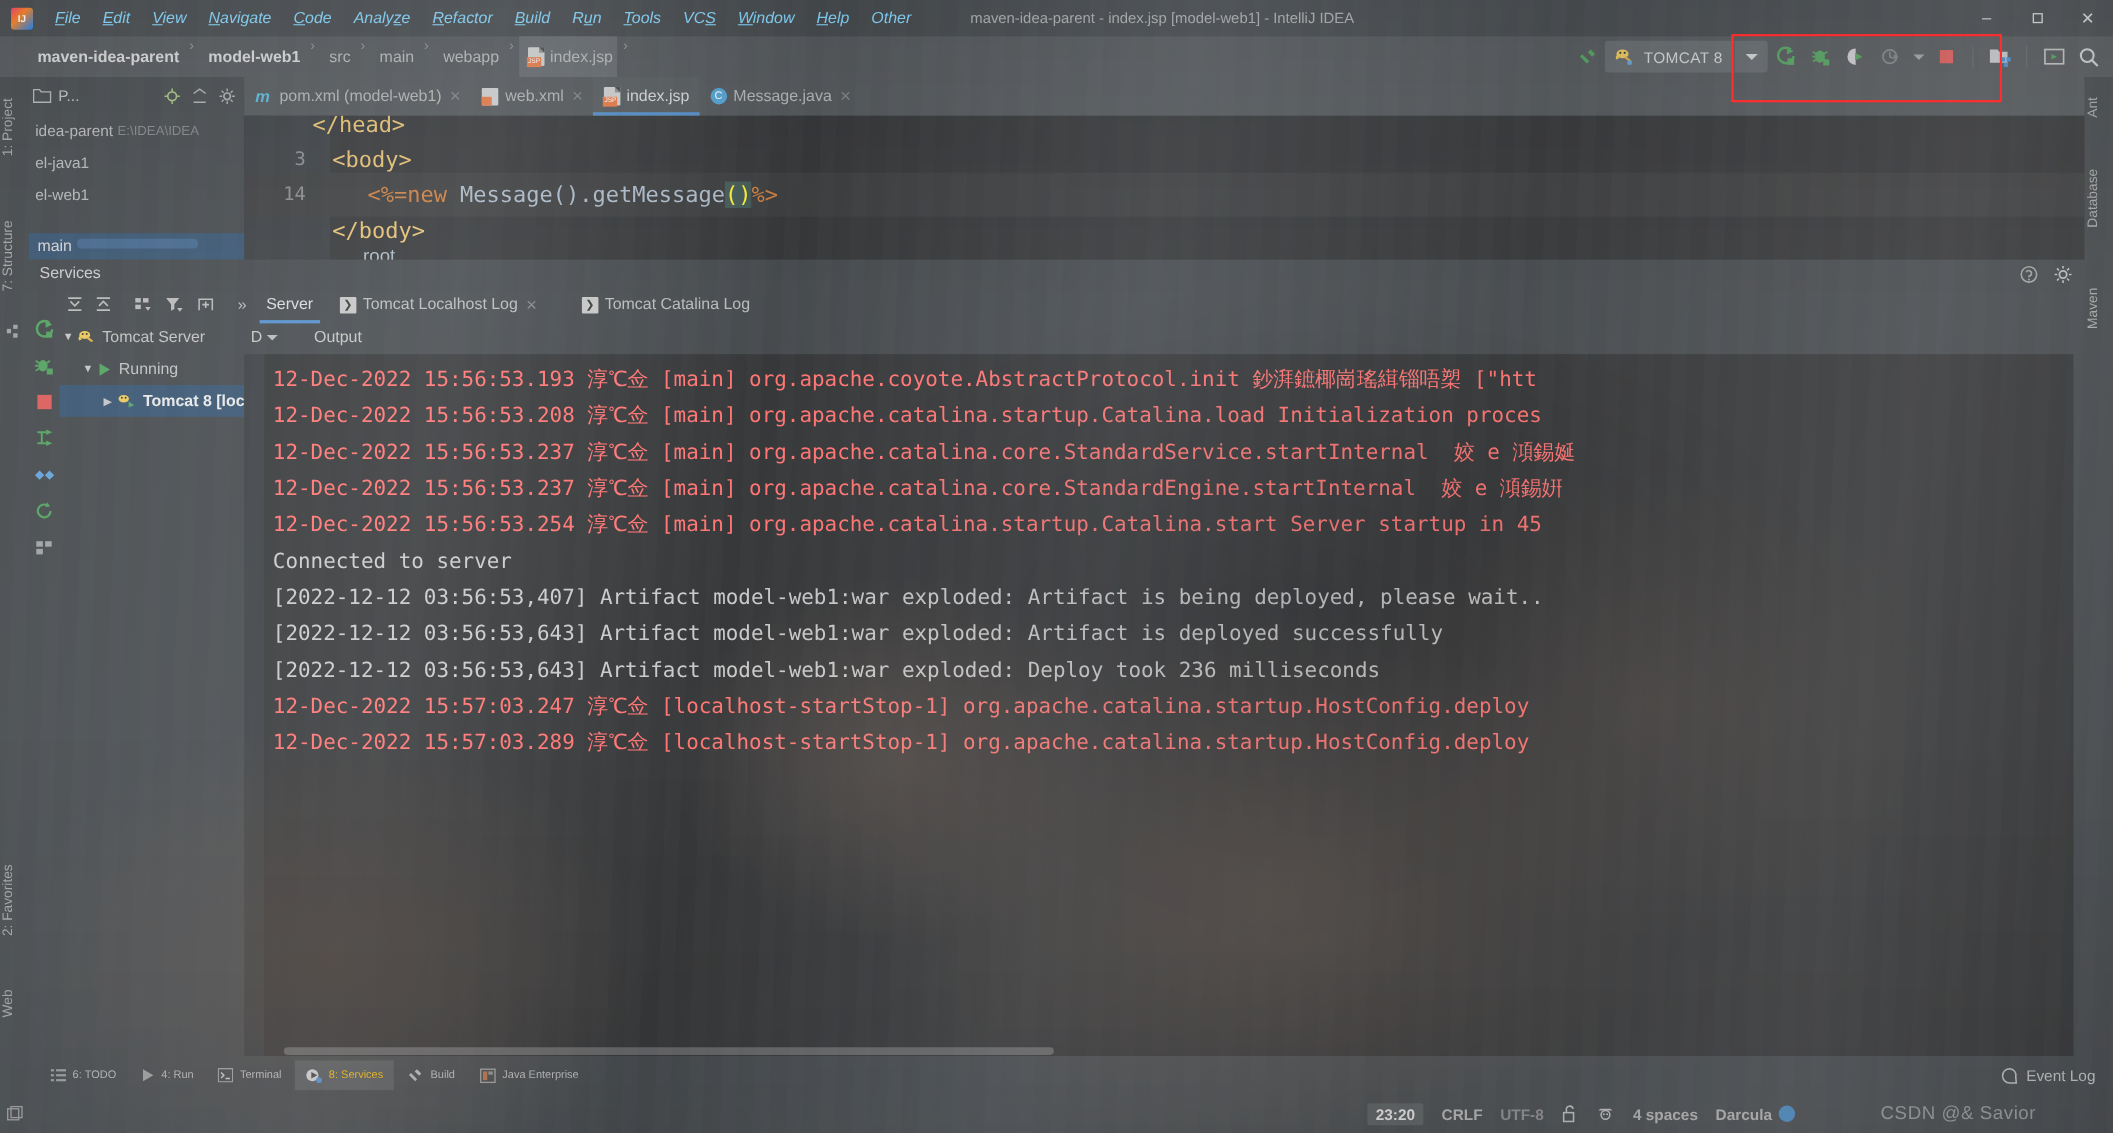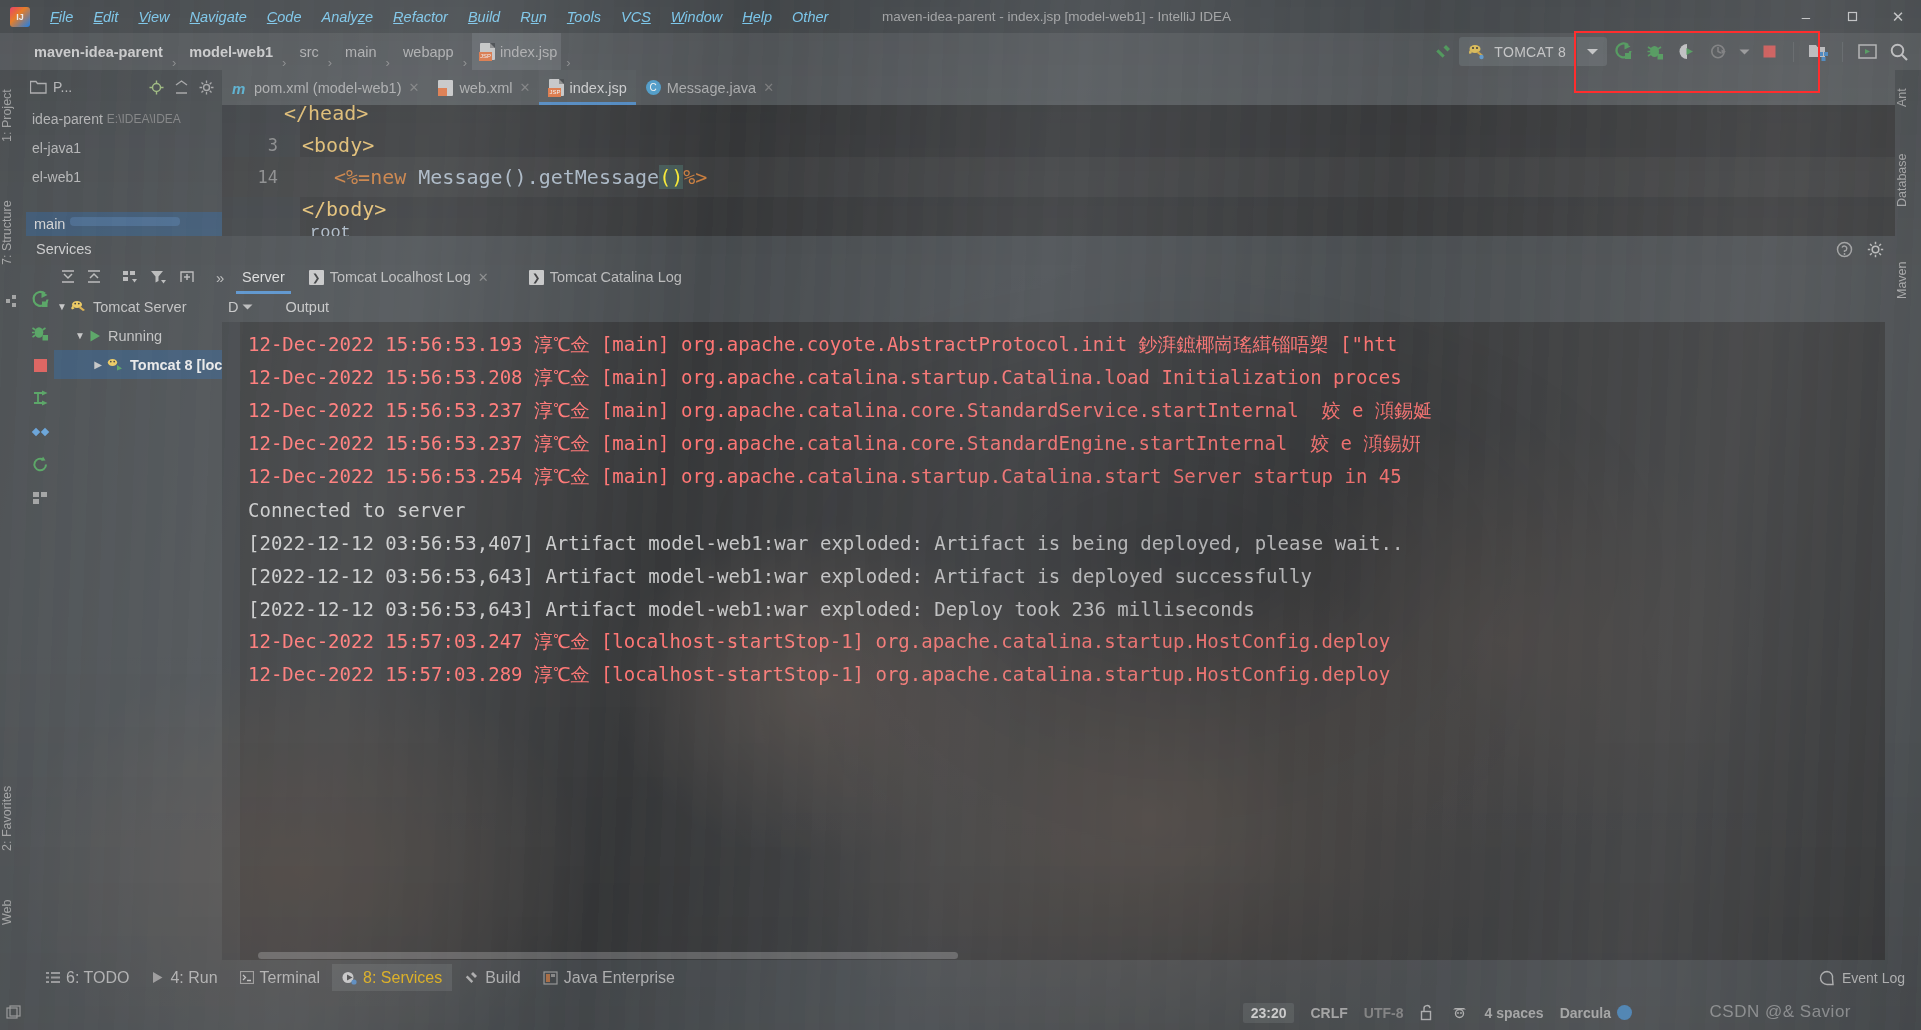--- a/index.html
+++ b/index.html
@@ -55,21 +55,21 @@
   }
   .win-btns { position: absolute; right: 0; top: 0; height: 33px; display: flex; }
   .win-btn {
     width: 46px; height: 33px; display: flex; align-items: center;
     justify-content: center; color: #cfcfcf; font-size: 15px;
   }
 
   
   .navbar {
     position: absolute; top: 33px; left: 0; width: 1921px; height: 37px;
-    background: #4b4e50; display: flex; align-items: flex-end; z-index: 10;
+    background: #4b4e50; display: flex; align-items: flex-start; z-index: 10;
   }
   .crumb {
     display: flex; align-items: center; height: 37px;
     padding: 0 4px 0 8px; color: #b4b4b4; font-size: 14.5px; white-space: nowrap;
   }
   .crumb.bold { color: #d6d6d6; font-weight: bold; }
   .crumb.active { background: #5d6164; }
   .crumb-sep { color: #8a8a8a; font-size: 13px; padding: 0 5px; }
   .jsp-ico {
     width: 15px; height: 17px; margin-right: 5px; position: relative;
@@ -288,21 +288,21 @@
   }
 
   
   .toolwin-bar {
     position: absolute; left: 0; bottom: 35px; width: 1921px; height: 35px;
     background: #3c3f41; display: flex; align-items: center;
     padding-left: 36px; gap: 2px; z-index: 15;
   }
   .twb {
     display: flex; align-items: center; height: 27px; padding: 0 10px;
-    color: #b5b5b5; font-size: 16px; white-space: nowrap; gap: 6px; justify-content: flex-end;
+    color: #b5b5b5; font-size: 10px; white-space: nowrap; gap: 6px; justify-content: flex-end;
   }
   .twb.active { background: #4e5254; color: #eab308; }
   .statusbar {
     position: absolute; left: 0; bottom: 0; width: 1642px; height: 35px;
     background: #3c3f41; display: flex; align-items: center; z-index: 15; font-weight: bold;
   }
   .status-right {
     position: absolute; right: 10px; display: flex; align-items: center; gap: 16px;
     color: #a8a8a8; font-size: 14px;
   }
@@ -569,21 +569,21 @@
   <div class="code-line hl" style="top:52px">
     <span class="lnum">14</span>
     <span style="width:50px;display:inline-block"></span>
     <span class="kw">&lt;%=</span><span class="kw">new</span><span class="plain"> Message().getMessage</span><span class="brace-hl">()</span><span class="kw">%&gt;</span>
   </div>
   <div class="code-line" style="top:84px">
     <span class="lnum"></span>
     <span style="width:18px;display:inline-block"></span>
     <span class="tag">&lt;/body&gt;</span>
   </div>
-  <div style="position:absolute;left:88px;top:118px;color:#a9b7c6;font-family:Liberation Mono, monospace;font-size:17px">root</div>
+  <div style="position:absolute;left:108px;top:118px;color:#a9b7c6;font-family:Liberation Sans, sans-serif;font-size:17px">root</div>
 </div>
 
 <div class="main-row">
   <span>main</span>
 </div>
 <div class="main-row-bar"></div>
 
 <div class="svc-win">
   <div class="svc-header">
     <span>Services</span>

